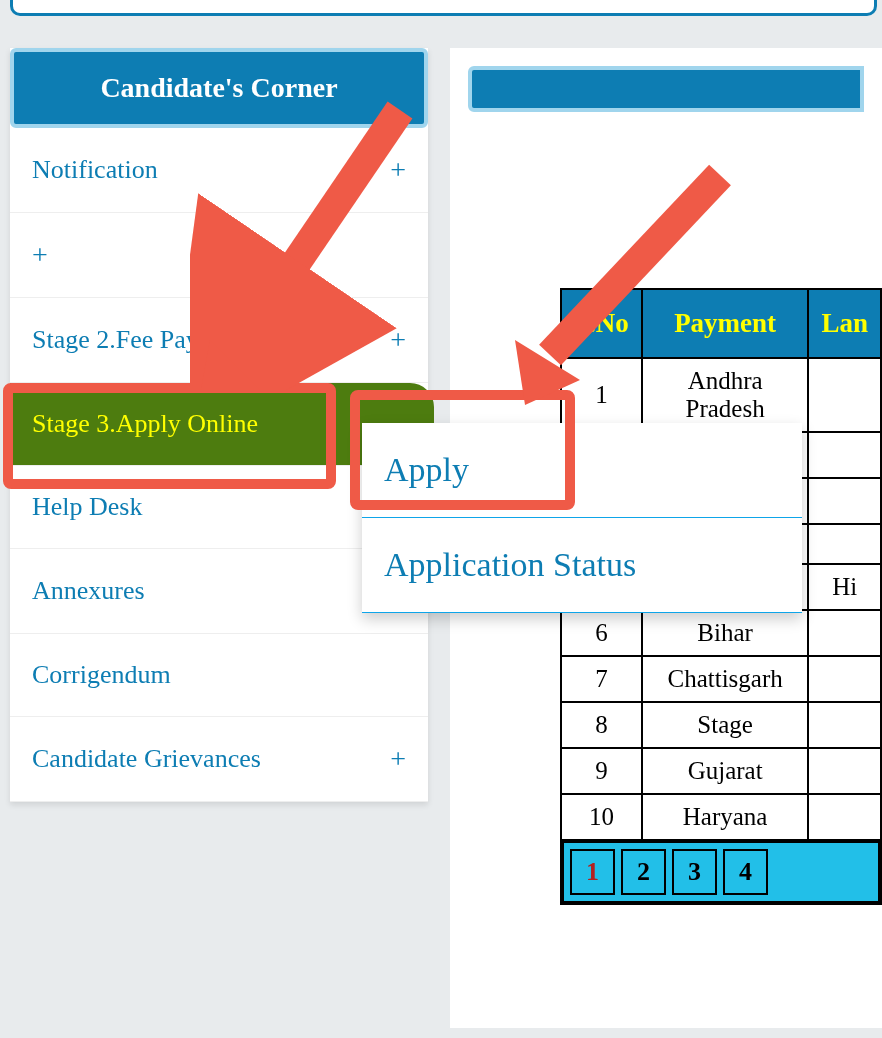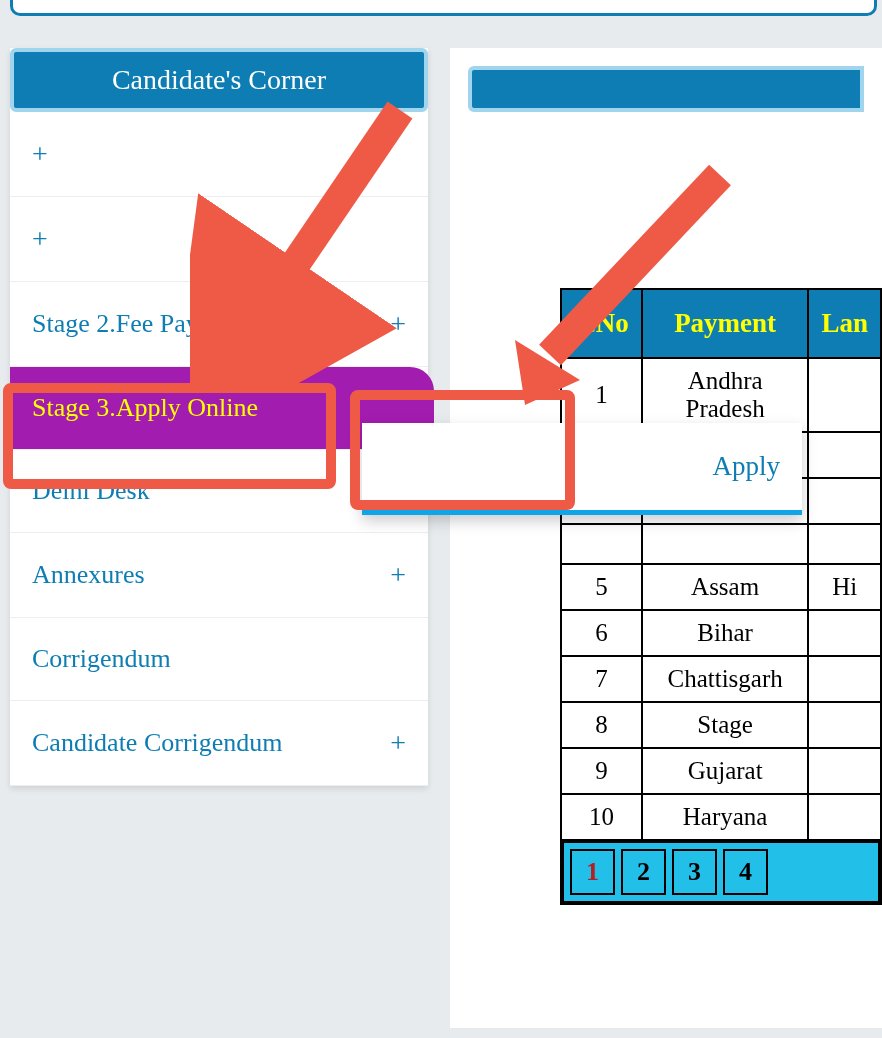--- a/index.html
+++ b/index.html
@@ -26,41 +26,41 @@
       position: absolute;
       top: 48px;
       left: 10px;
       width: 418px;
       background: #fff;
       box-shadow: 0 3px 6px rgba(0,0,0,0.1);
     }
     .sidebar-header {
       background: #0d7db3;
       color: #fff;
-      font-weight: normal;
+      font-weight: bold;
       font-size: 28px;
-      padding: 12px 18px;
+      padding: 20px 18px;
       border: 4px solid #a0d5ed;
       border-radius: 6px;
       margin: 0;
       text-align: center;
     }
     .sidebar-item {
       position: relative;
       display: flex;
       justify-content: space-between;
       align-items: center;
       padding: 26px 22px;
       border-bottom: 1px solid #eee;
       color: #0d7db3;
       font-size: 26px;
       cursor: pointer;
     }
     .sidebar-item.active {
-      background: #a21caf;
+      background: #4d7c0f;
       color: #ffff00;
       border-radius: 0 24px 24px 0;
       margin-right: -6px;
     }
     .expand-icon {
       color: #0d7db3;
       font-size: 28px;
       font-weight: normal;
     }
 
@@ -130,24 +130,23 @@
       top: 423px;
       left: 362px;
       width: 440px;
       background: #fff;
       box-shadow: 0 6px 14px rgba(0,0,0,0.2);
       z-index: 50;
     }
     .submenu-item {
       padding: 28px 22px;
       color: #0d7db3;
-      font-size: 27px;
-      border-bottom: 5px solid #0ea5e9;
+      font-size: 34px;
+      border-bottom: 1px solid #0ea5e9;
       cursor: pointer;
-      text-align: right;
     }
 
     
     .annot-box {
       position: absolute;
       border: 10px solid #ef5a47;
       border-radius: 8px;
       z-index: 100;
       pointer-events: none;
     }
@@ -159,44 +158,45 @@
   </style>
 </head>
 <body>
 
 <div class="top-bar"></div>
 
 <div class="sidebar">
   <div class="sidebar-header">Candidate's Corner</div>
 
   <div class="sidebar-item">
+    <span>Notification</span>
     <span class="expand-icon">+</span>
   </div>
   <div class="sidebar-item">
     <span class="expand-icon">+</span>
   </div>
   <div class="sidebar-item">
     <span>Stage 2.Fee Payment</span>
     <span class="expand-icon">+</span>
   </div>
   <div class="sidebar-item active">
     <span>Stage 3.Apply Online</span>
   </div>
   <div class="sidebar-item">
-    <span>Delhi Desk</span>
+    <span>Help Desk</span>
   </div>
   <div class="sidebar-item">
     <span>Annexures</span>
     <span class="expand-icon">+</span>
   </div>
   <div class="sidebar-item">
     <span>Corrigendum</span>
   </div>
   <div class="sidebar-item">
-    <span>Candidate Corrigendum</span>
+    <span>Candidate Grievances</span>
     <span class="expand-icon">+</span>
   </div>
 </div>
 
 <div class="main">
   <div class="main-header-strip"></div>
 
   <div class="table-wrap">
     <table class="data">
       <thead>
@@ -267,20 +267,21 @@
             </div>
           </td>
         </tr>
       </tbody>
     </table>
   </div>
 </div>
 
 <div class="submenu">
   <div class="submenu-item">Apply</div>
+  <div class="submenu-item">Application Status</div>
 </div>
 
 <div class="annot-box" style="top:383px;left:3px;width:333px;height:106px;"></div>
 <div class="annot-box" style="top:390px;left:350px;width:225px;height:120px;"></div>
 
 <svg class="arrow" style="top:100px;left:190px" width="230" height="290" viewBox="0 0 230 290">
   <defs>
     <marker id="ah1" markerWidth="8" markerHeight="8" refX="4" refY="4" orient="auto">
       <path d="M0,0 L8,4 L0,8 Z" fill="#ef5a47"></path>
     </marker>

